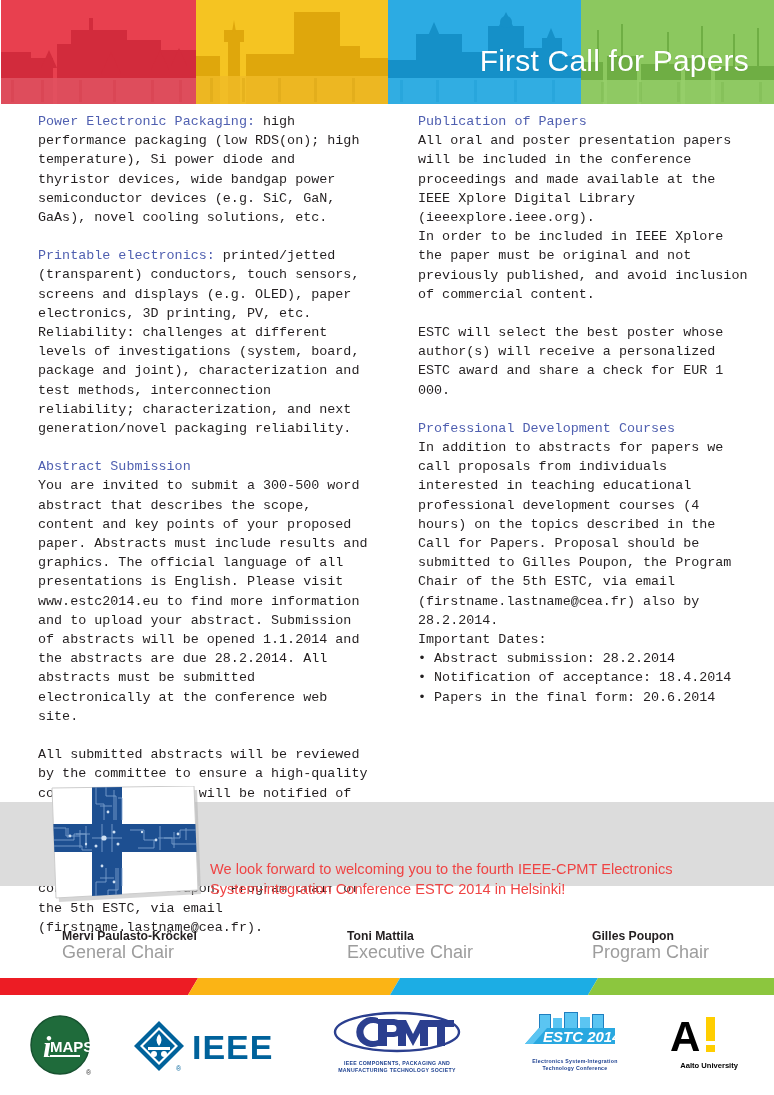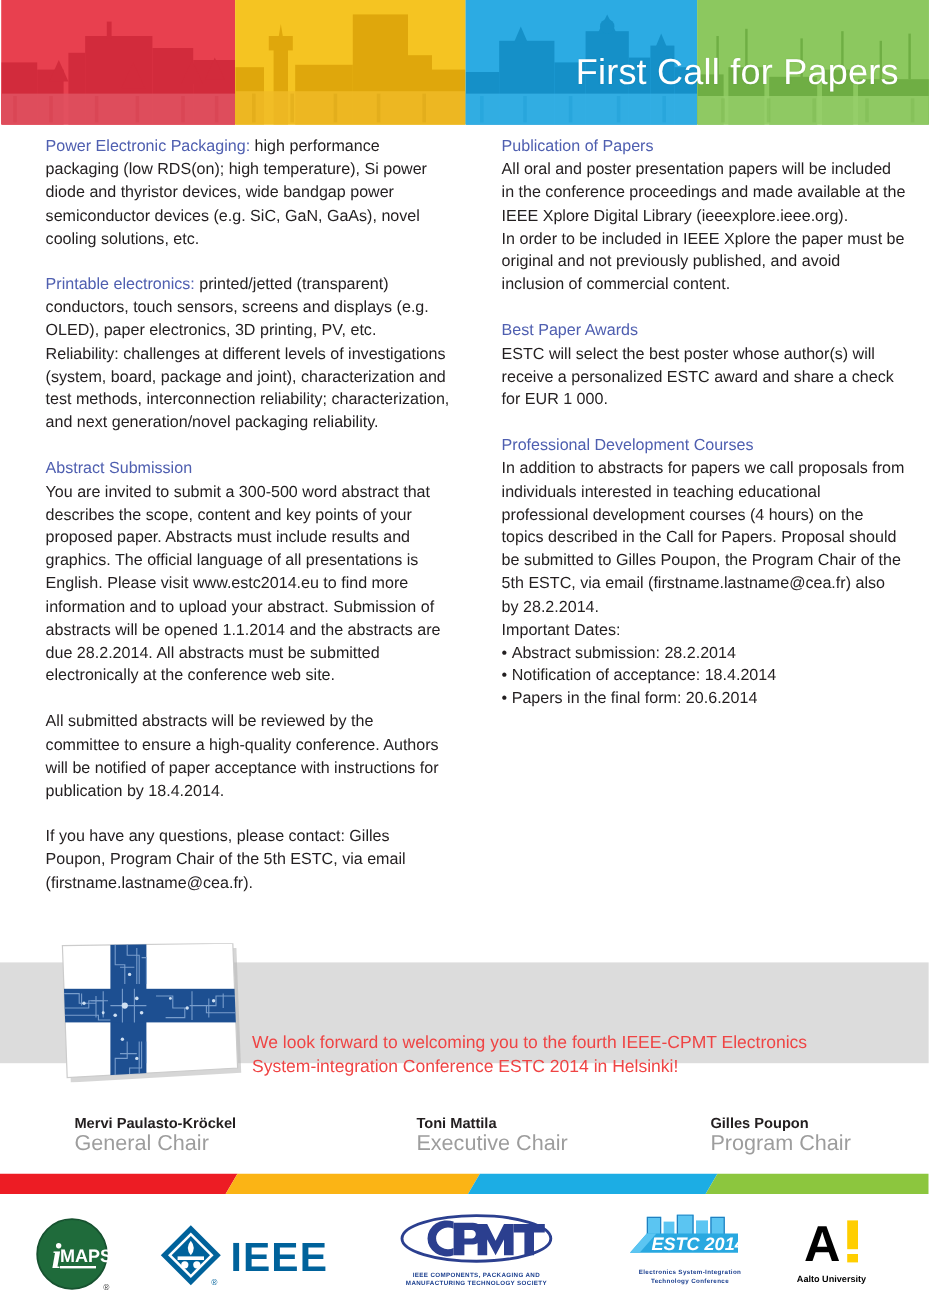--- a/index.html
+++ b/index.html
@@ -39,21 +39,21 @@
     font-size: 30px;
     font-weight: 400;
     letter-spacing: 0.2px;
     white-space: nowrap;
     text-shadow: 0 0 2px rgba(0,0,0,0.07);
   }
 
   
   .columns {
     position: absolute; left: 0; top: 104px;
-    width: 774px; height: 686px;
+    width: 774px; height: 686px; font-family: Liberation Mono, monospace;
   }
   .col {
     position: absolute; top: 8px;
     width: 337px;
     font-size: 13.4px;
     line-height: 19.2px;
   }
   .col.left  { left: 38px; }
   .col.right { left: 418px; }
 
@@ -143,21 +143,21 @@
   .logo-caption {
     text-align: center;
     font-size: 5.2px;
     font-weight: bold;
     letter-spacing: 0.3px;
     color: #1b3f8f;
     line-height: 7px;
     margin-top: 2px;
   }
   .aalto-caption {
-    text-align: left;
+    text-align: right;
     font-size: 7.6px;
     font-weight: bold;
     color: #000000;
     margin-top: 4px;
   }
 </style>
 </head>
 <body>
 
 <div class="header">
@@ -315,21 +315,20 @@
 
   <div class="col right">
 
     <div class="sec">
       <span class="sec-head">Publication of Papers</span>
       <p class="tight">All oral and poster presentation papers will be included in the conference proceedings and made available at the IEEE Xplore Digital Library (ieeexplore.ieee.org).</p>
       <p>In order to be included in IEEE Xplore the paper must be original and not previously published, and avoid inclusion of commercial content.</p>
     </div>
 
     <div class="sec">
-      <span class="sec-head">Best Paper Awards</span>
       <p>ESTC will select the best poster whose author(s) will receive a personalized ESTC award and share a check for EUR 1 000.</p>
     </div>
 
     <div class="sec">
       <span class="sec-head">Professional Development Courses</span>
       <p class="tight">In addition to abstracts for papers we call proposals from individuals interested in teaching educational professional development courses (4 hours) on the topics described in the Call for Papers. Proposal should be submitted to Gilles Poupon, the Program Chair of the 5th ESTC, via email (firstname.lastname@cea.fr) also by 28.2.2014.</p>
       <p class="tight">Important Dates:</p>
       <ul class="dates">
         <li>Abstract submission: 28.2.2014</li>
         <li>Notification of acceptance: 18.4.2014</li>

